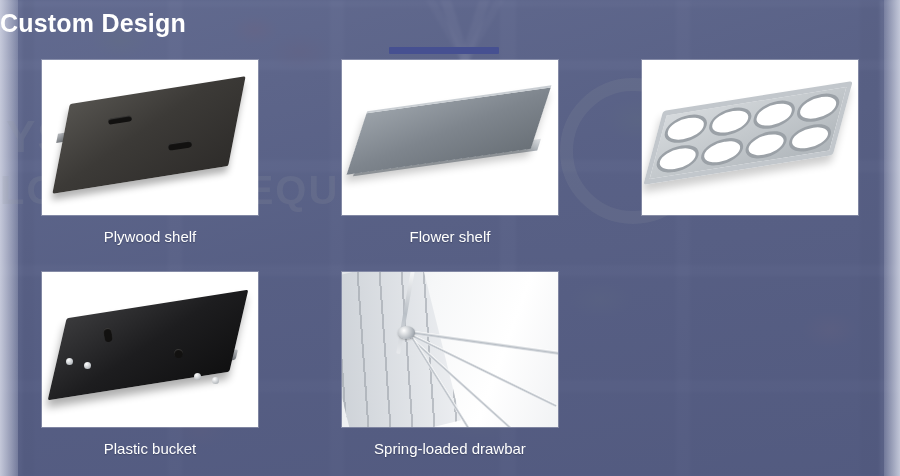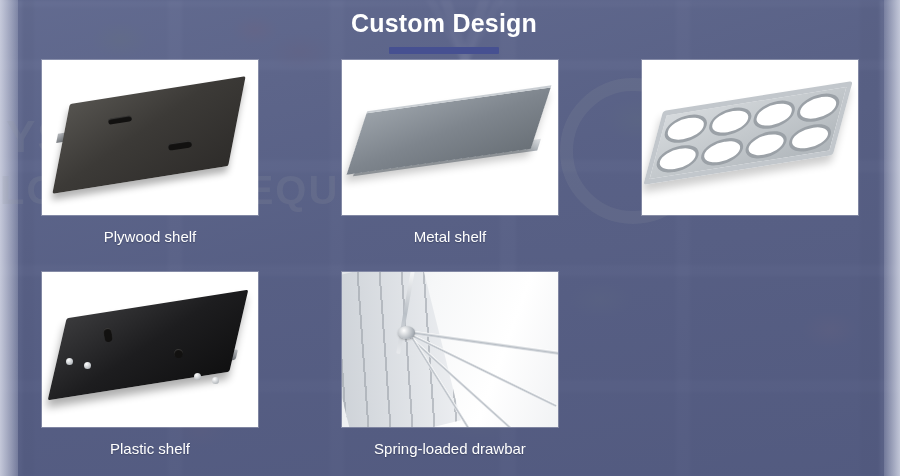--- a/index.html
+++ b/index.html
@@ -93,21 +93,21 @@
   .bg-edge-right {
     position: absolute;
     right: 0; top: 0; width: 16px; height: 476px;
     background: linear-gradient(to left, rgba(212,216,230,0.85), rgba(168,174,198,0.30));
   }
 
   
   .title-wrap {
     position: absolute;
     left: 0; right: 12px; top: 6px;
-    text-align: center;
+    text-align: left;
   }
   .page-title {
     font-size: 25px;
     font-weight: bold;
     color: #ffffff;
     letter-spacing: 0.2px;
     line-height: 34px;
     margin: 0;
   }
   .title-rule {
@@ -358,21 +358,21 @@
     </div>
 
 
     <div class="cell">
       <div class="card-photo">
         <div class="prod">
           <div class="metal-edge"></div>
           <div class="metal-top"></div>
         </div>
       </div>
-      <div class="card-caption">Metal shelf</div>
+      <div class="card-caption">Flower shelf</div>
     </div>
 
     <div class="cell">
       <div class="card-photo">
         <div class="prod">
           <div class="bucket-frame">
             <div class="bucket-hole"></div>
             <div class="bucket-hole"></div>
             <div class="bucket-hole"></div>
             <div class="bucket-hole"></div>
@@ -391,21 +391,21 @@
           <div class="plastic-rail"></div>
           <div class="plastic-panel"></div>
           <div class="slot" style="left:62px; top:56px; width:8px; height:14px; transform:rotate(-9deg);"></div>
           <div class="slot" style="left:132px; top:77px; width:9px; height:9px; border-radius:50%; transform:rotate(-9deg);"></div>
           <div class="plastic-stud" style="left:24px; top:86px;"></div>
           <div class="plastic-stud" style="left:42px; top:90px;"></div>
           <div class="plastic-stud" style="left:152px; top:101px;"></div>
           <div class="plastic-stud" style="left:170px; top:105px;"></div>
         </div>
       </div>
-      <div class="card-caption">Plastic shelf</div>
+      <div class="card-caption">Plastic bucket</div>
     </div>
 
     <div class="cell">
       <div class="card-photo">
         <div class="prod drawbar-bg">
           <div class="drawbar-plate"></div>
           <div class="bar" style="left:66px; top:58px; width:170px; height:4px; transform:rotate(8deg);"></div>
           <div class="bar" style="left:66px; top:60px; width:165px; height:3px; transform:rotate(26deg);"></div>
           <div class="bar" style="left:66px; top:62px; width:150px; height:3px; transform:rotate(42deg);"></div>
           <div class="bar" style="left:70px; top:64px; width:120px; height:3px; transform:rotate(58deg);"></div>

